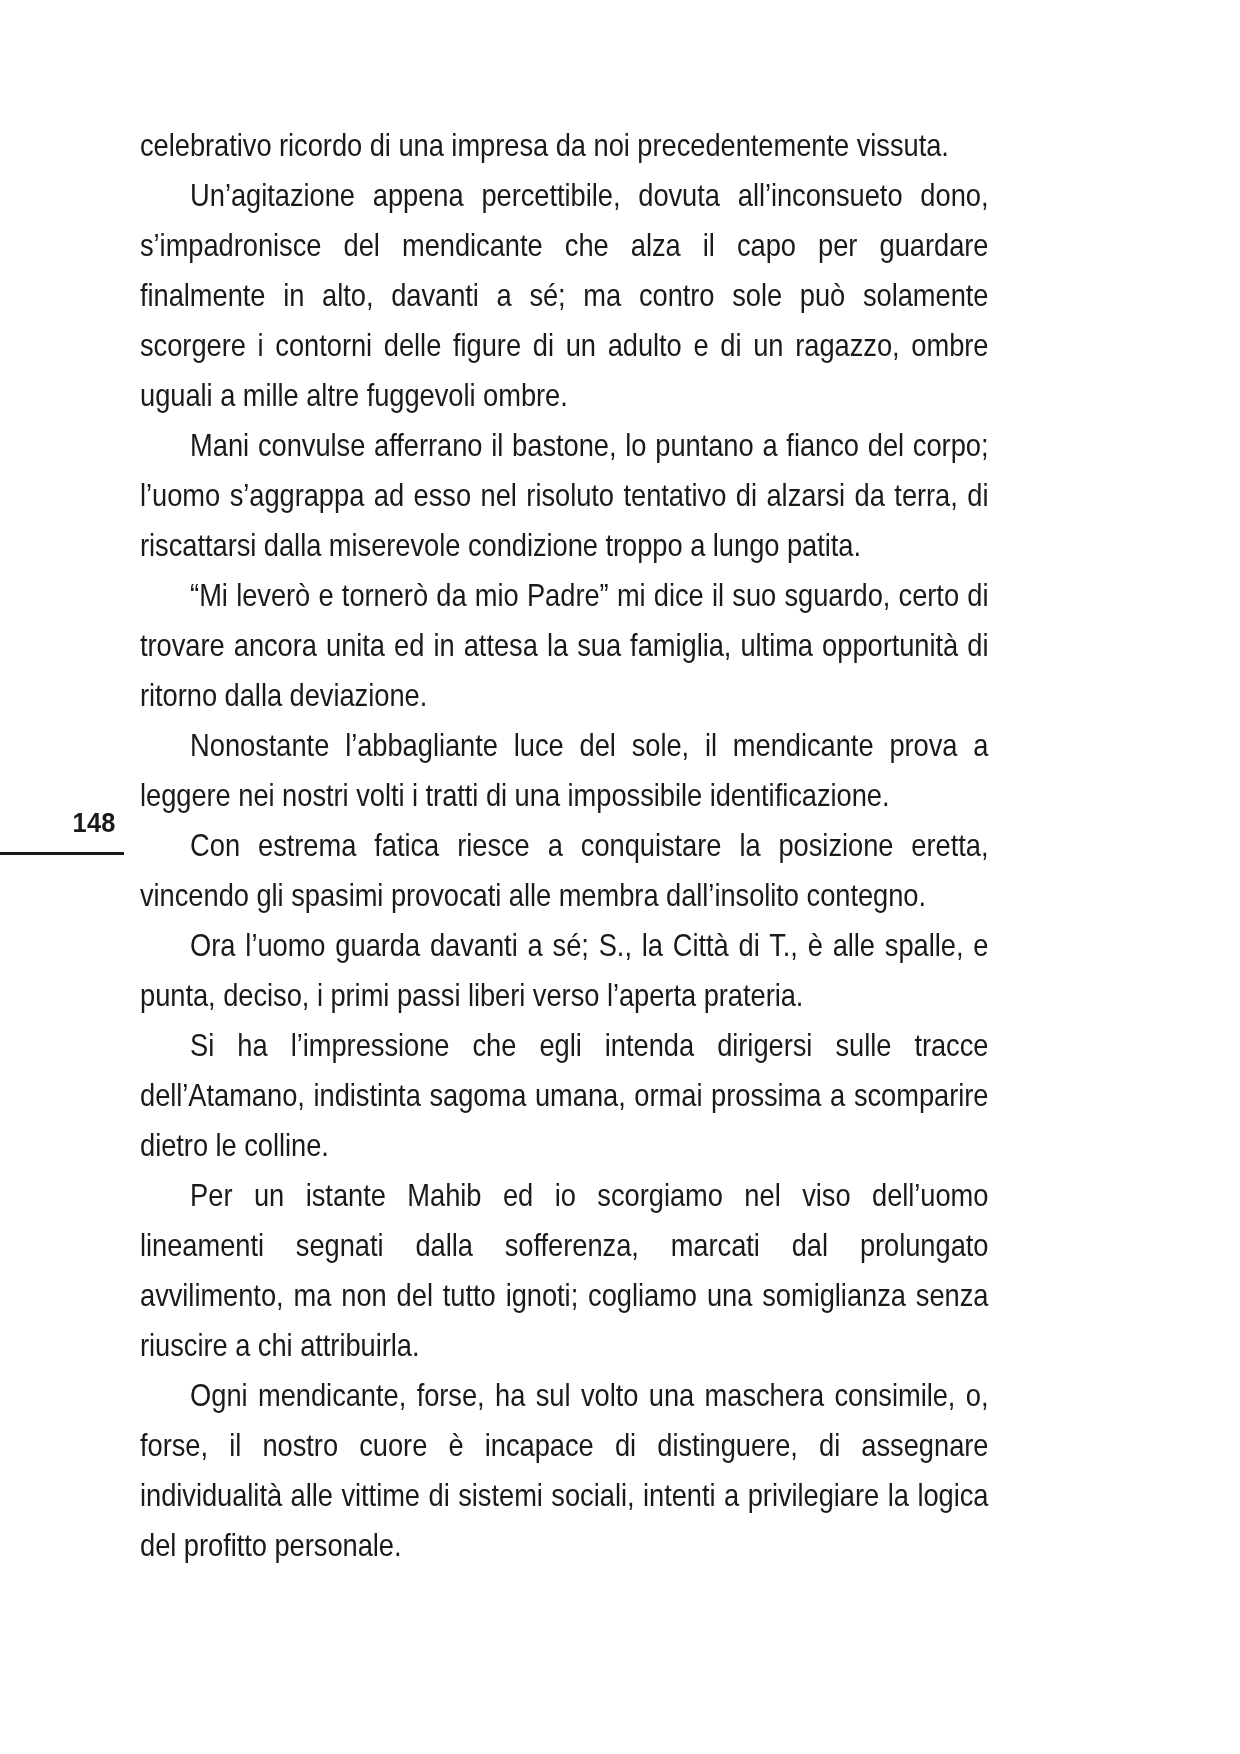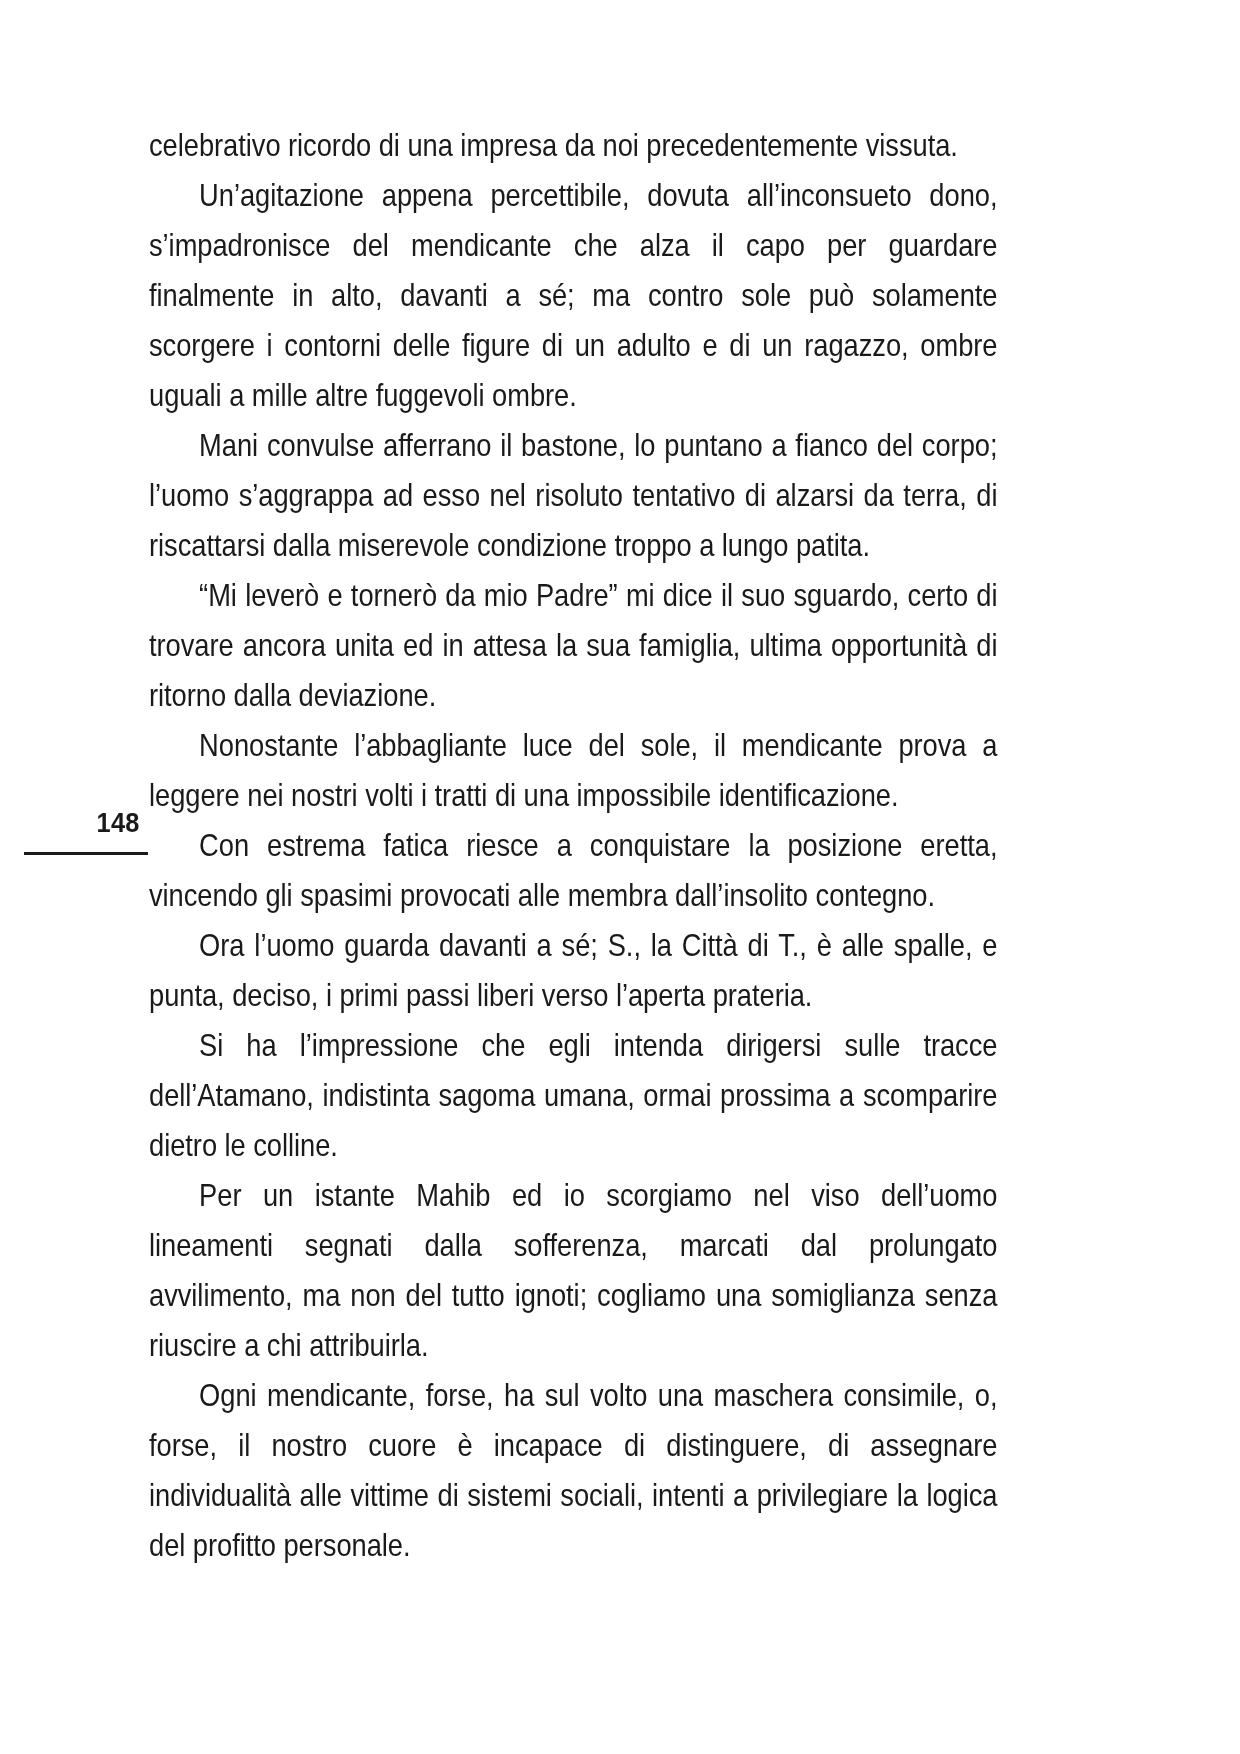--- a/index.html
+++ b/index.html
@@ -24,21 +24,20 @@
     background: #ffffff;
   }
 
   
   .folio-block {
     position: absolute;
     left: 0;
     top: 806px;
     width: 124px;
     height: 60px;
-    margin-left: 24px;
   }
   .folio-number {
     display: block;
     text-align: right;
     padding-right: 9px;
     font-family: "Liberation Sans", "DejaVu Sans", sans-serif;
     font-weight: 700;
     font-size: 27px;
     line-height: 34px;
     letter-spacing: 0.2px;
@@ -51,21 +50,21 @@
     left: 0;
     top: 46px;
     width: 124px;
     height: 3px;
     background: #1a1a1a;
   }
 
   
   .text-column {
     position: absolute;
-    left: 149px;
+    left: 140px;
     top: 120px;
     width: 849px;
   }
 
   .para {
     margin: 0;
     font-size: 30.5px;
     line-height: 50px;
     text-align: justify;
     text-justify: inter-word;

